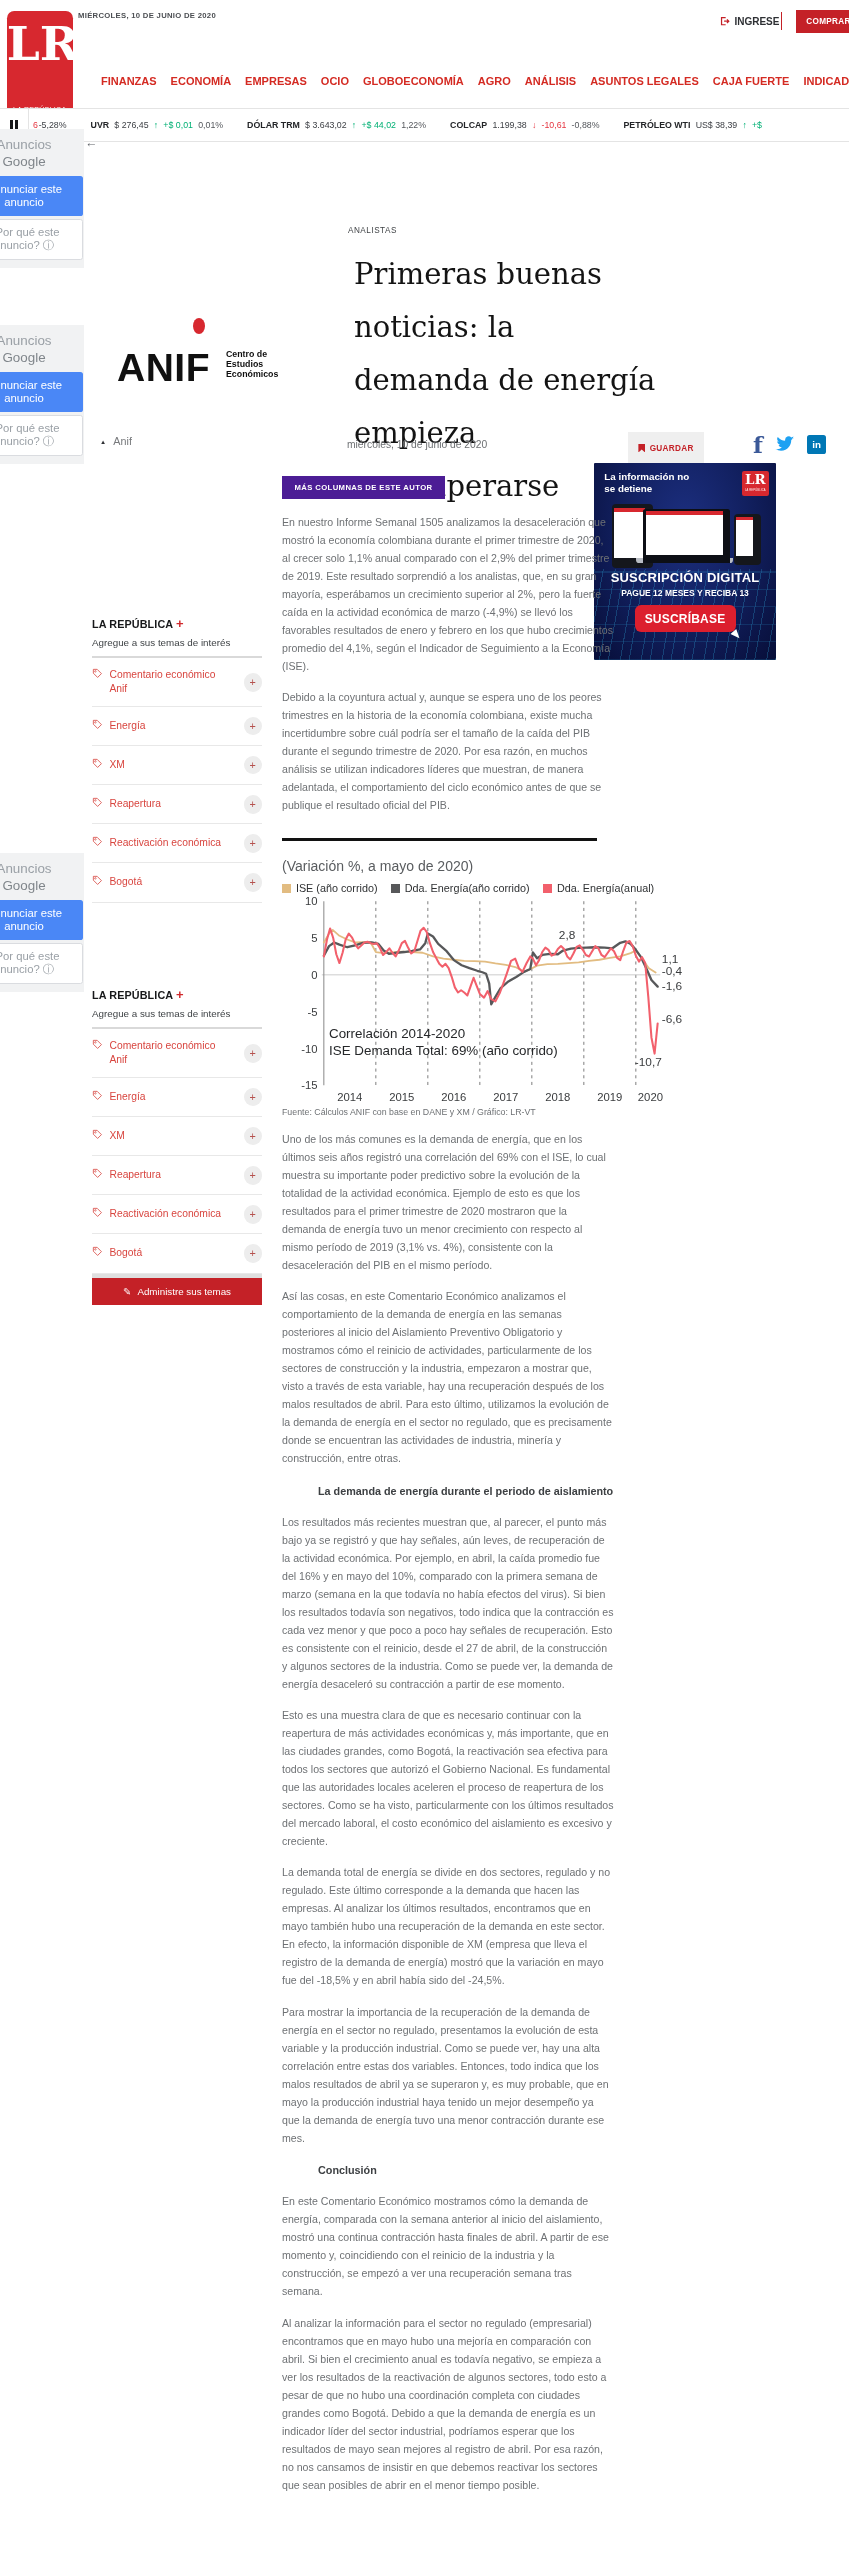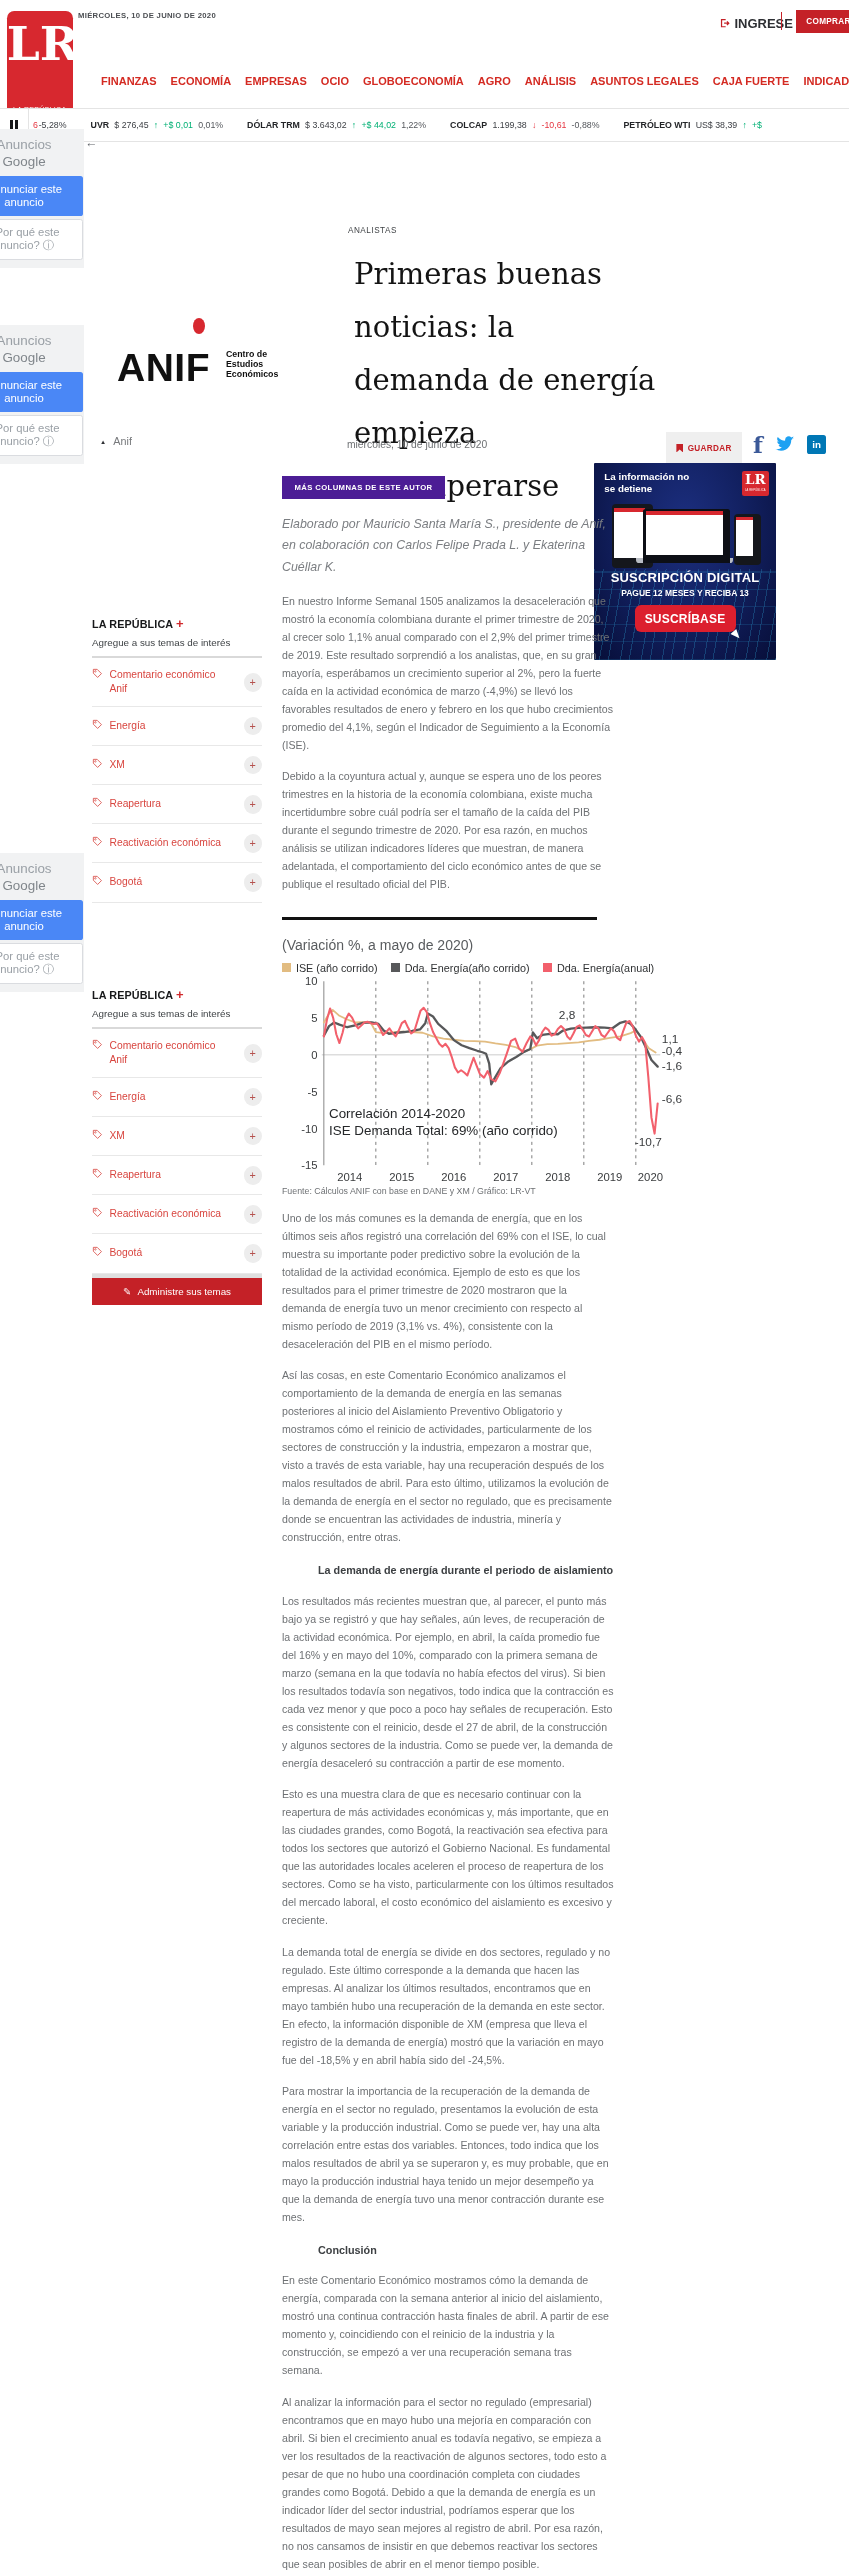--- a/index.html
+++ b/index.html
@@ -5,21 +5,21 @@
   html,body{margin:0;padding:0;background:#fff;}
   .page{position:relative;width:850px;height:2942px;background:#fff;overflow:hidden;
         font-family:"Liberation Sans",sans-serif;}
   
   .topdate{position:absolute;left:78px;top:11.3px;font-size:7.7px;color:#4b4e52;letter-spacing:0.3px;font-weight:bold;}
   .logo{position:absolute;left:6.7px;top:10.8px;width:66px;height:110px;background:#d7282f;border-radius:7.2px;}
   .logo:after{content:"";position:absolute;left:32px;bottom:-27px;border-top:29px solid #d7282f;border-right:20.6px solid transparent;}
   .logo .lr{position:absolute;top:9.3px;left:0;width:100%;text-align:center;font-family:"DejaVu Serif",serif;
             font-weight:bold;font-size:47px;color:#fff;line-height:1;}
   .logo .lrsub{position:absolute;bottom:8.2px;width:100%;text-align:center;font-size:7px;color:#fff;letter-spacing:0.3px;}
-  .login{position:absolute;left:720px;top:15.5px;display:flex;align-items:center;gap:4.1px;font-size:13px;font-weight:bold;color:#2d2f33;}
+  .login{position:absolute;left:720px;top:15.5px;display:flex;align-items:center;gap:4.1px;font-size:10px;font-weight:bold;color:#2d2f33;}
   .login svg{display:block;}
   .hdr-div{position:absolute;left:781px;top:12.4px;width:1px;height:17.5px;background:#c42127;}
   .subscribe{position:absolute;left:796px;top:10.3px;height:23px;background:#c42127;color:#fff;font-weight:bold;
              font-size:8.2px;letter-spacing:0.3px;display:flex;align-items:center;padding:0 10.3px;white-space:nowrap;}
   .mainnav{position:absolute;left:101px;top:75px;display:flex;gap:14px;white-space:nowrap;}
   .mainnav span{color:#d42a22;font-weight:bold;font-size:11px;}
   .subnav{position:absolute;left:101px;top:120px;display:flex;gap:16px;white-space:nowrap;align-items:center;}
   .subnav span{color:#595d61;font-size:7.7px;}
   .subnav .active{color:#1d1f22;font-weight:bold;}
   .subnav .caret{color:#1d1f22;font-size:5.2px;margin-left:-11.3px;}
@@ -62,21 +62,21 @@
          line-height:53px;color:#141414;}
   .aniflogo{position:absolute;left:117px;top:330px;width:165px;height:72px;}
   .aniflogo .word{position:relative;display:inline-block;font-weight:800;font-size:39px;line-height:39px;color:#101010;
                   letter-spacing:0.5px;top:17.5px;}
   .aniflogo .dot{position:absolute;left:76px;top:-12.4px;width:12.4px;height:16.5px;background:#d7282f;border-radius:50%;}
   .aniflogo .ctext{position:absolute;left:109px;top:18.5px;font-size:8.8px;line-height:10.3px;font-weight:bold;color:#101010;}
   .aniftag{position:absolute;left:100px;top:435px;display:flex;align-items:center;gap:7.2px;}
   .aniftag .tri{font-size:6.2px;color:#2d2f33;}
   .aniftag .nm{font-size:10.8px;color:#77797c;}
   .pubdate{position:absolute;left:347px;top:439px;font-size:10.3px;color:#6c6f72;}
-  .savebtn{position:absolute;left:666px;top:432px;width:76px;height:32px;background:#efefef;display:flex;
+  .savebtn{position:absolute;left:628px;top:432px;width:76px;height:32px;background:#efefef;display:flex;
            align-items:center;justify-content:center;gap:4.6px;}
   .savebtn .bm{width:6.7px;height:8.8px;background:#c42127;clip-path:polygon(0 0,100% 0,100% 100%,50% 68%,0 100%);}
   .savebtn .tx{color:#c42127;font-weight:bold;font-size:8.2px;letter-spacing:0.3px;}
   .social{position:absolute;left:753px;top:433px;display:flex;align-items:center;gap:12.4px;}
   .fb{font-family:"DejaVu Serif",serif;font-weight:bold;font-size:23px;color:#3b5998;line-height:23px;}
   .li{width:18.5px;height:18.5px;background:#0077b5;border-radius:2.6px;color:#fff;font-weight:bold;font-size:9.8px;
       display:flex;align-items:center;justify-content:center;}
   
   .promo{position:absolute;left:594px;top:463px;width:182px;height:197px;border-radius:1px;overflow:hidden;
          background:radial-gradient(ellipse at 50% 32%,#1c2f80 0%,#122060 48%,#070e38 100%);color:#fff;}
@@ -432,21 +432,20 @@
         <div class="strip"></div>
         <div class="mbtn">
           <span>✎</span>
           <span>Administre sus temas</span>
         </div>
       </div>
     </div>
 
   <div class="article">
     <span class="redbtn">MÁS COLUMNAS DE ESTE AUTOR</span>
-    <div class="byline">Elaborado por Mauricio Santa María S., presidente de Anif, en colaboración con Carlos Felipe Prada L. y Ekaterina Cuéllar K.</div>
     <div>
         <p>En nuestro Informe Semanal 1505 analizamos la desaceleración que mostró la economía colombiana durante el primer trimestre de 2020, al crecer solo 1,1% anual comparado con el 2,9% del primer trimestre de 2019. Este resultado sorprendió a los analistas, que, en su gran mayoría, esperábamos un crecimiento superior al 2%, pero la fuerte caída en la actividad económica de marzo (-4,9%) se llevó los favorables resultados de enero y febrero en los que hubo crecimientos promedio del 4,1%, según el Indicador de Seguimiento a la Economía (ISE).</p>
         <p>Debido a la coyuntura actual y, aunque se espera uno de los peores trimestres en la historia de la economía colombiana, existe mucha incertidumbre sobre cuál podría ser el tamaño de la caída del PIB durante el segundo trimestre de 2020. Por esa razón, en muchos análisis se utilizan indicadores líderes que muestran, de manera adelantada, el comportamiento del ciclo económico antes de que se publique el resultado oficial del PIB.</p>
       </div>
 
     
     <div class="chart">
       <div class="c-topbar"></div>
       <div class="c-sub">(Variación %, a mayo de 2020)</div>
       <div class="c-legend" id="clegend">

